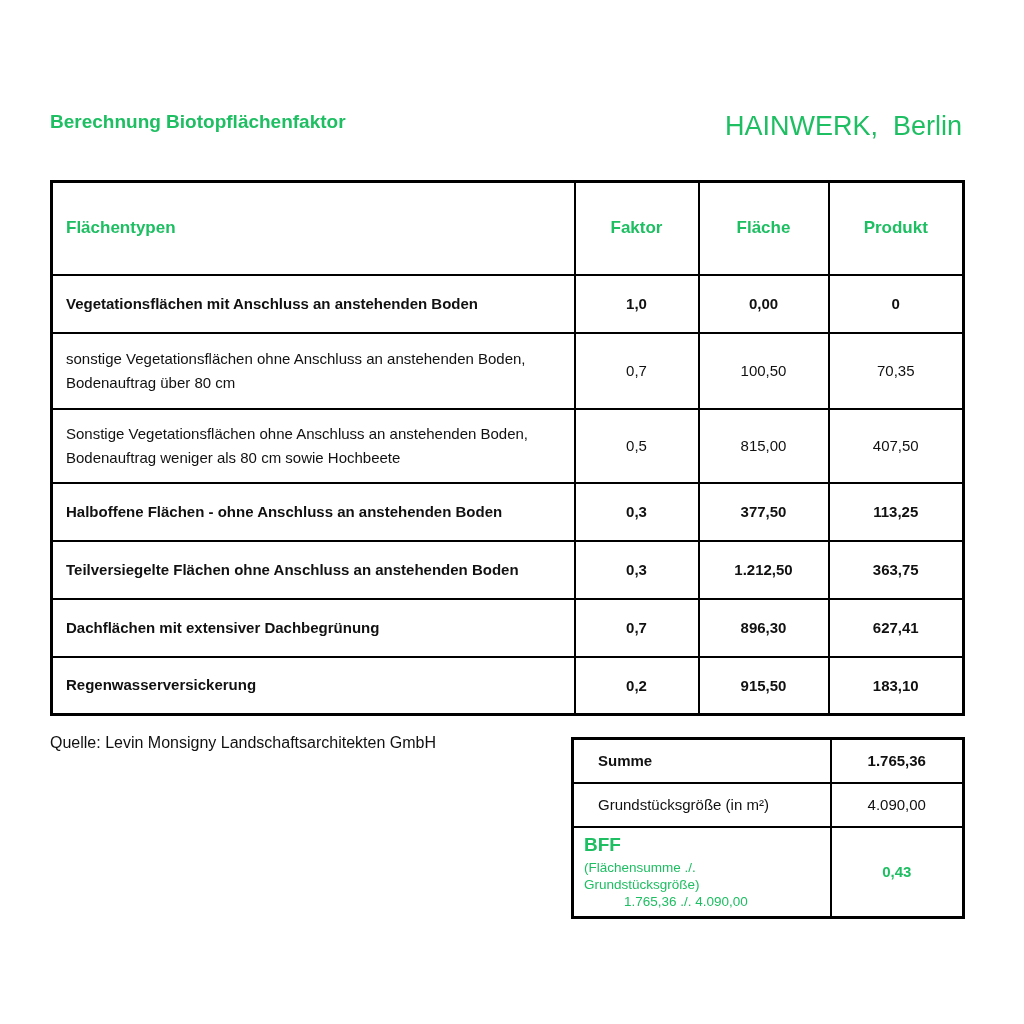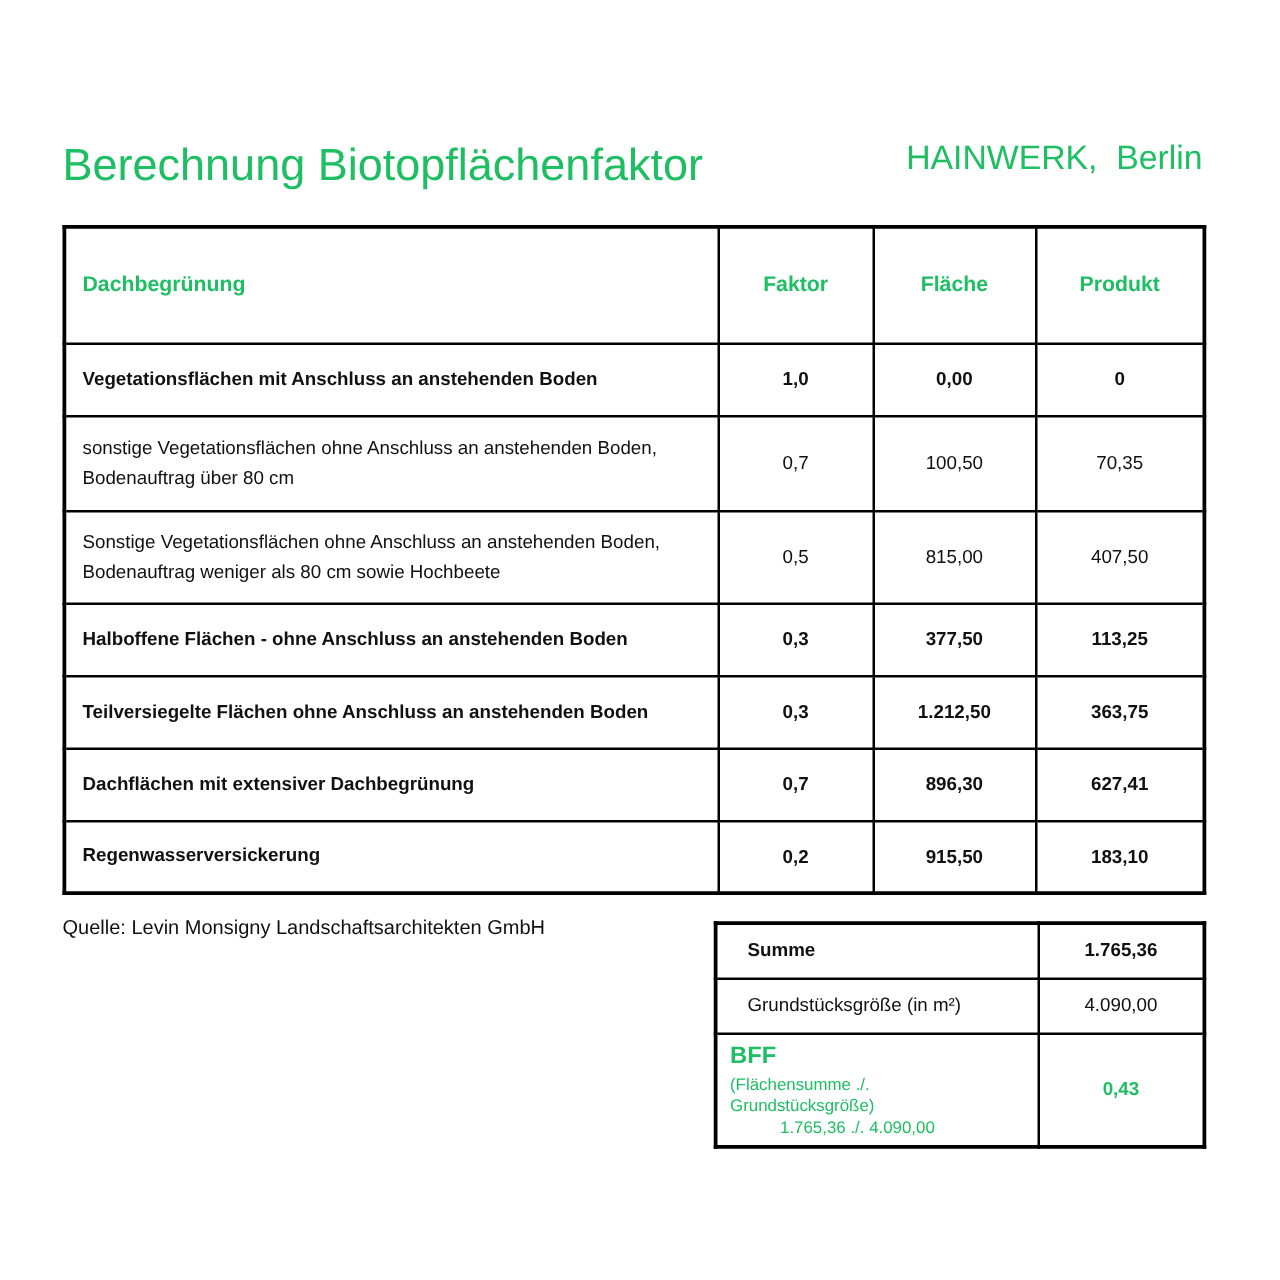--- a/index.html
+++ b/index.html
@@ -11,21 +11,21 @@
     height: 1024px;
     background: #fff;
     font-family: "Liberation Sans", sans-serif;
     color: var(--ink);
     overflow: hidden;
   }
 
   
   .title-left {
     position: absolute; left: 50px; top: 111px;
-    font-size: 36px; font-weight: 400; color: var(--accent);
+    font-size: 19px; font-weight: 700; color: var(--accent);
     margin: 0; white-space: pre;
   }
   .title-right {
     position: absolute; right: 62px; top: 111px;
     font-size: 27px; font-weight: 400; color: var(--accent);
     margin: 0; white-space: pre;
   }
 
   
   table.main {
@@ -101,21 +101,21 @@
 
   <table class="main">
     <colgroup>
       <col style="width:523px">
         <col style="width:124px">
         <col style="width:130px">
         <col style="width:135px">
     </colgroup>
     <thead>
       <tr>
-        <th class="left">Dachbegrünung</th>
+        <th class="left">Flächentypen</th>
         <th>Faktor</th>
         <th>Fläche</th>
         <th>Produkt</th>
       </tr>
     </thead>
     <tbody>
       <tr class="h58">
         <td class="desc">Vegetationsflächen mit Anschluss an anstehenden Boden</td>
         <td class="num">1,0</td>
         <td class="num">0,00</td>

